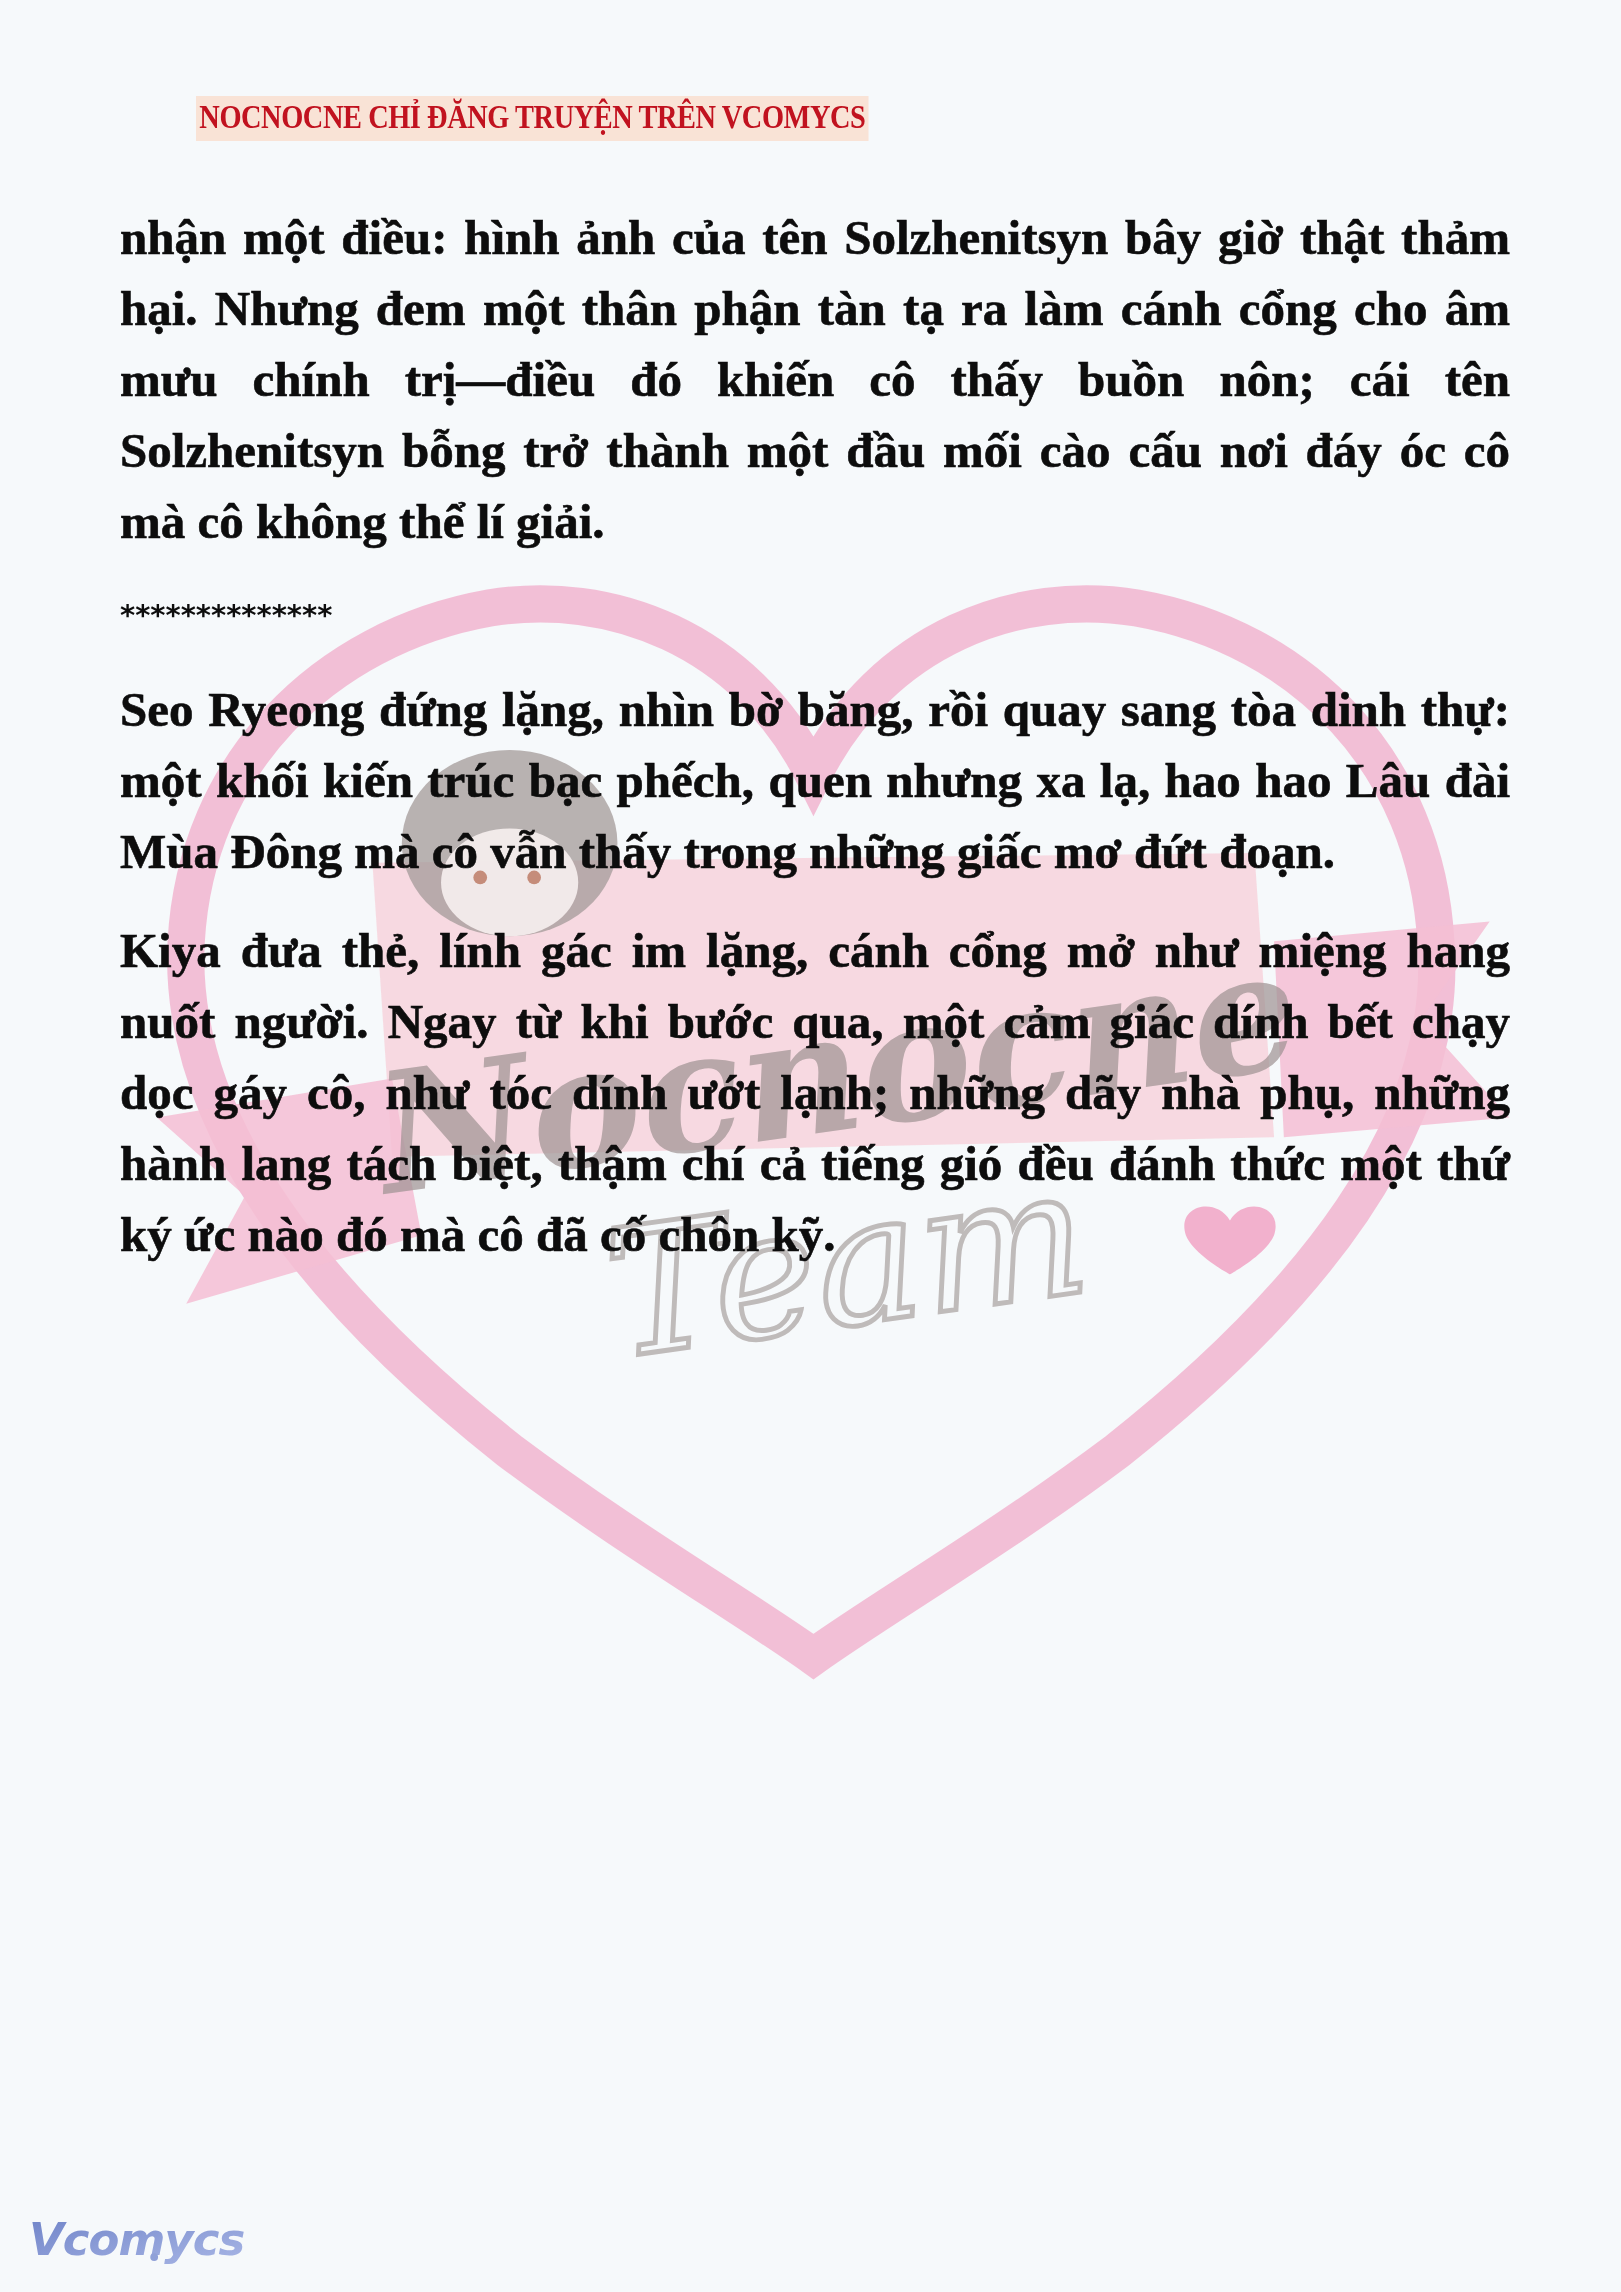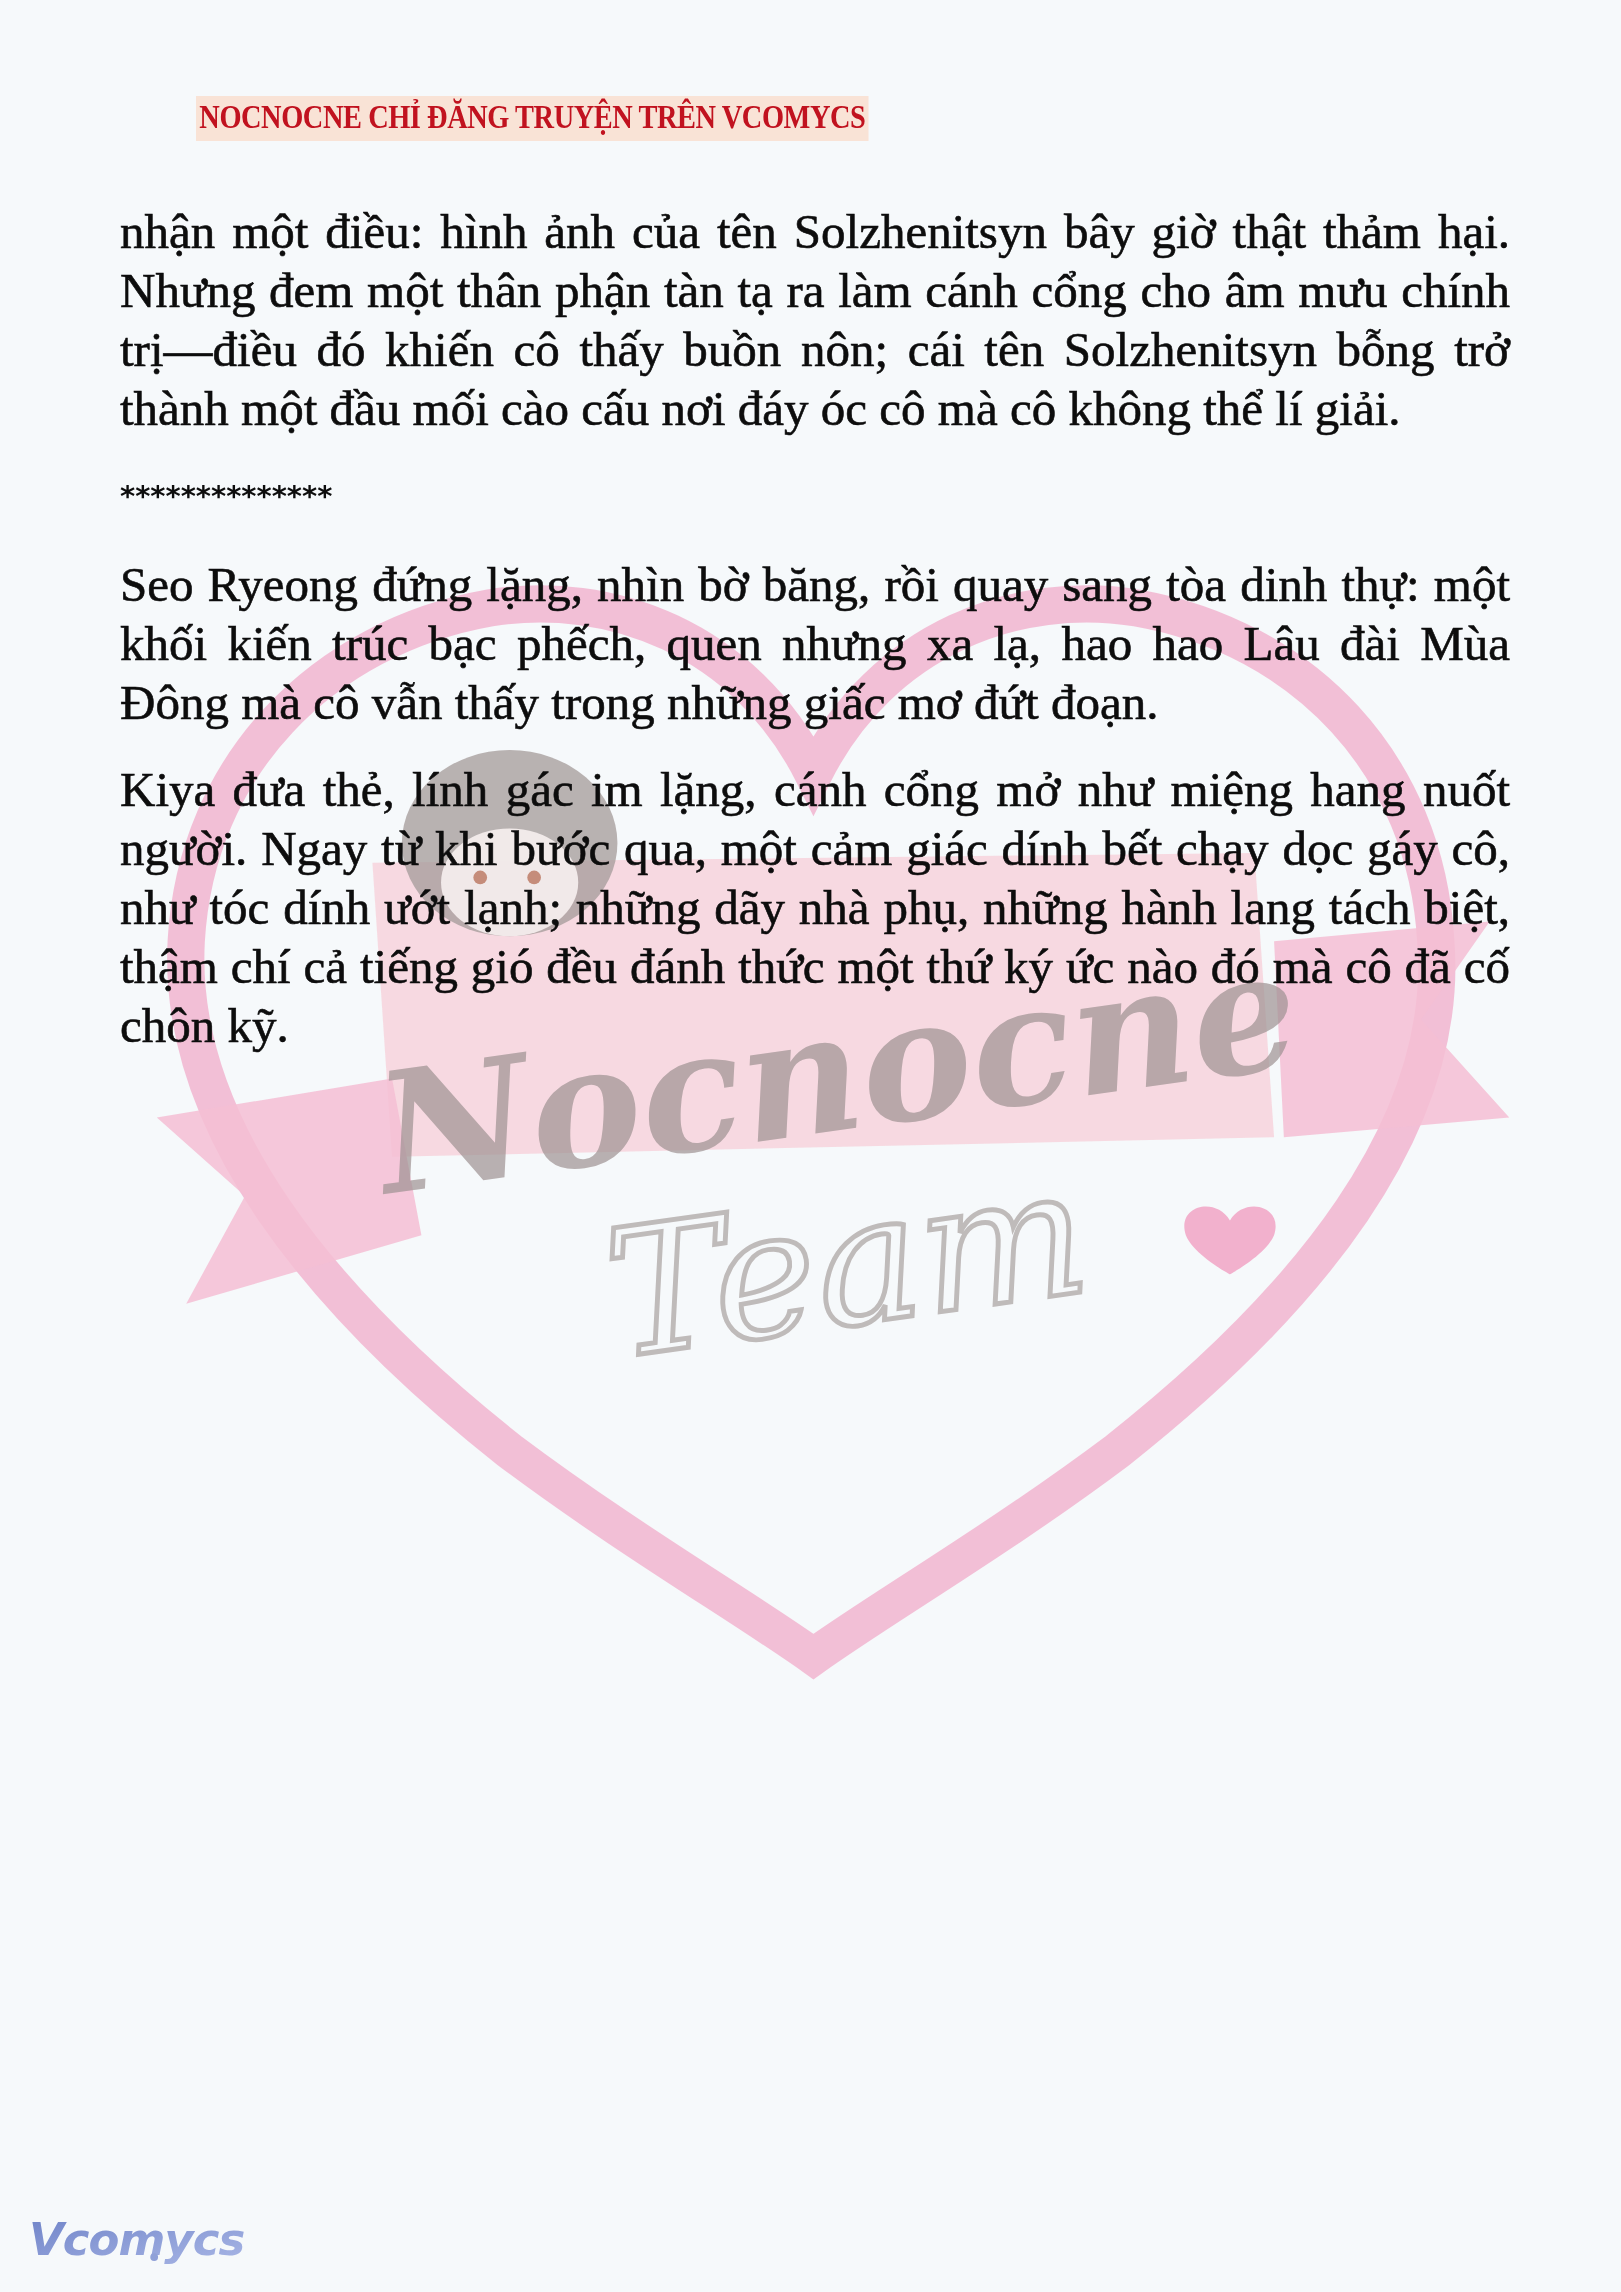--- a/index.html
+++ b/index.html
@@ -50,24 +50,24 @@
   .content {
     position: absolute;
     left: 120px;
     top: 202px;
     width: 1390px;
     z-index: 2;
   }
   .para {
     margin: 0;
     font-size: 49px;
-    line-height: 59px;
+    line-height: 71px;
     text-align: justify;
     text-align-last: left;
-    font-weight: normal;
+    font-weight: bold;
     -webkit-text-stroke: 0.6px #0d0d0d;
   }
   .para + .para { margin-top: 28px; }
   .separator {
     margin: 39px 0 39px 0;
     font-family: "DejaVu Sans", sans-serif;
     font-weight: bold;
     font-size: 29px;
     line-height: 39px;
     letter-spacing: 0px;

